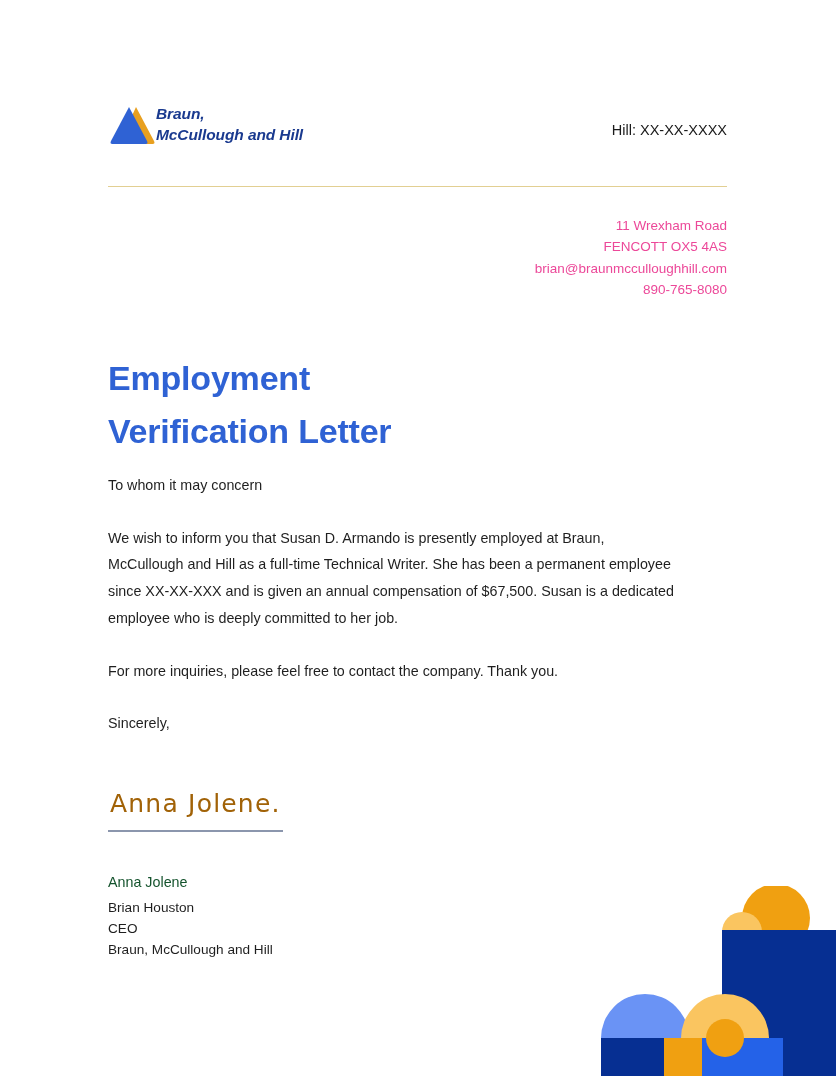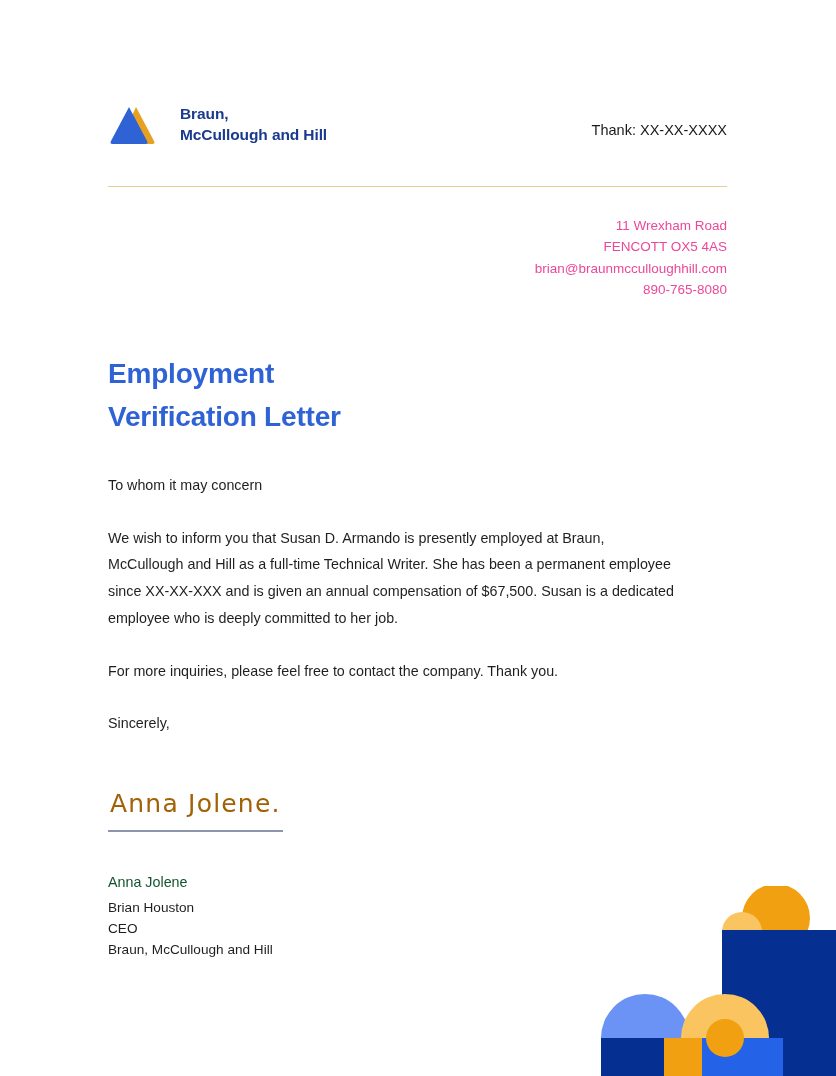--- a/index.html
+++ b/index.html
@@ -31,21 +31,22 @@
     top: 104px;
     width: 619px;
     display: flex;
     align-items: flex-start;
     justify-content: space-between;
   }
 
   .brand {
     display: flex;
     align-items: center;
-    gap: 24px;
+    gap: 0;
+    font-style: italic;
   }
 
   .logo-mark {
     position: relative;
     width: 48px;
     height: 42px;
     flex: none;
   }
   .logo-mark svg {
     display: block;
@@ -90,21 +91,21 @@
   }
   .contact div {
     white-space: nowrap;
   }
 
   
   .title {
     position: absolute;
     left: 108px;
     top: 352px;
-    font-size: 28px;
+    font-size: 34px;
     font-weight: bold;
     color: #2f62d4;
     line-height: 1.55;
     white-space: pre-line;
     letter-spacing: -0.2px;
   }
 
   
   .body-copy {
     position: absolute;
@@ -178,21 +179,21 @@
     <div class="brand">
       <div class="logo-mark">
         <svg width="48" height="42" viewBox="0 0 48 42" xmlns="http://www.w3.org/2000/svg">
           <path d="M28 3 L46 37 Q47.5 40 44.5 40 L14 40 Q11 40 12.5 37 Z" fill="#e8a020"></path>
           <path d="M21 3 L39 37 Q40.5 40 37.5 40 L4.5 40 Q1.5 40 3 37 Z" fill="#2f62d4"></path>
         </svg>
       </div>
       <div class="brand-name">Braun,
 McCullough and Hill</div>
     </div>
-    <div class="date-line">Thank: XX-XX-XXXX</div>
+    <div class="date-line">Hill: XX-XX-XXXX</div>
   </div>
 
   <div class="divider"></div>
 
   <div class="contact">
     <div>11 Wrexham Road</div>
     <div>FENCOTT OX5 4AS</div>
     <div>brian@braunmcculloughhill.com</div>
     <div>890-765-8080</div>
   </div>

